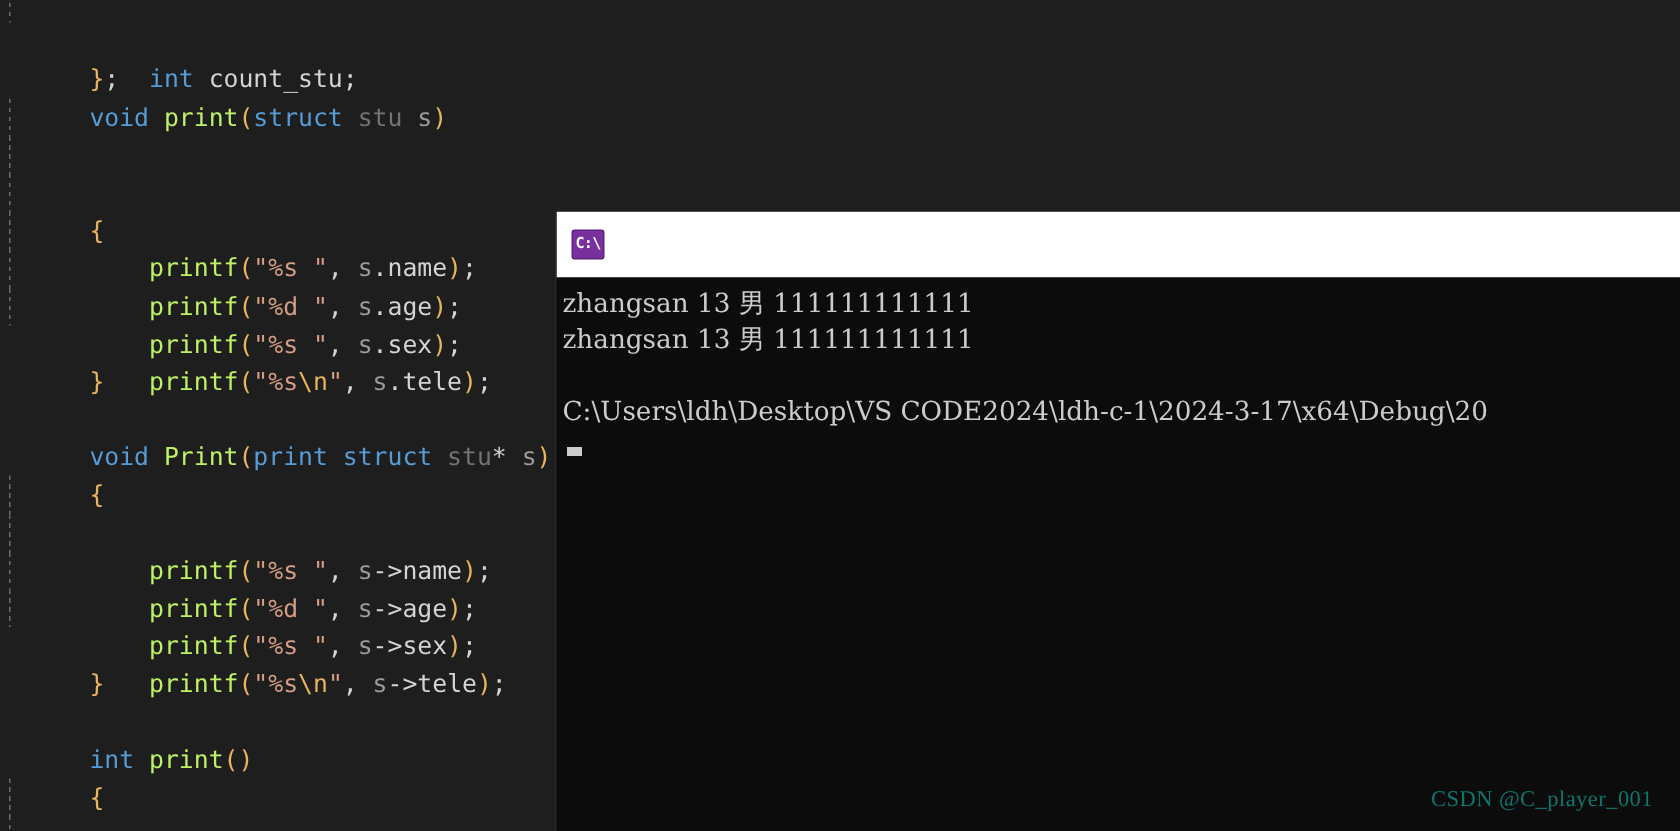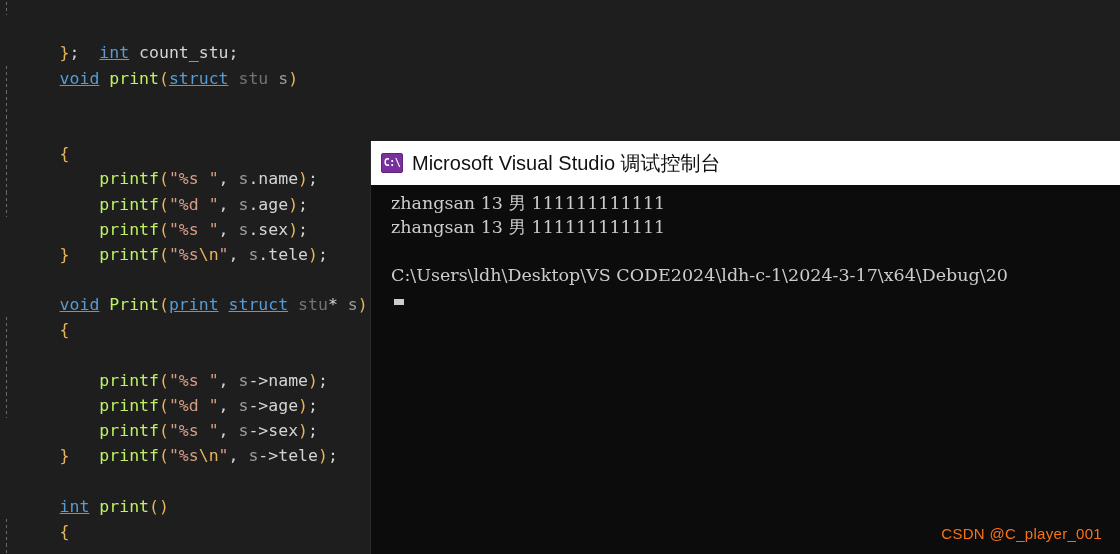--- a/index.html
+++ b/index.html
@@ -45,21 +45,21 @@
     left: 6px;
     width: 1px;
     background: repeating-linear-gradient(
       to bottom,
       #6b6b6b 0px, #6b6b6b 3px,
       transparent 3px, transparent 6px
     );
   }
 
   
-  .kw   { color: #569cd6; text-decoration: underline; }   
+  .kw   { color: #569cd6; }   
   .fn   { color: #bef264; }   
   .typ  { color: #737373; }   
   .str  { color: #d69d85; }   
   .esc  { color: #e8b45c; }   
   .gry  { color: #9b9b9b; }   
   .pun  { color: #d4d4d4; }
   .brcy { color: #e8b45c; }
 
   
   #console-window {
@@ -105,21 +105,20 @@
     font-size: 20px;
     color: #111111;
     white-space: nowrap;
   }
   #console-body {
     position: relative;
     height: 369px;
     background: #0c0c0c;
     padding: 6px 0 0 2px;
     box-sizing: border-box;
-    margin-left: 16px;
   }
   .con-line {
     font-family: "DejaVu Serif", serif;
     font-size: 17.5px;
     line-height: 24px;
     color: #cccccc;
     white-space: pre;
     padding-left: 2px;
   }
   .con-blank { height: 24px; }
@@ -130,23 +129,23 @@
     background: #cccccc;
     vertical-align: baseline;
     margin-left: 3px;
   }
 
   
   #watermark {
     position: absolute;
     right: 18px;
     bottom: 12px;
-    font-family: Liberation Sans, sans-serif;
+    font-family: Liberation Serif, serif;
     font-size: 15px;
-    color: #f97316;
+    color: #0f766e;
     letter-spacing: 0.3px;
   }
 </style>
 </head>
 <body>
 
 <div id="editor">
   <div id="editor-scroll">
 
     <div class="code-line">
@@ -251,21 +250,20 @@
 
   </div>
 </div>
 
 <div id="console-window">
 
   <div id="console-titlebar">
     <div id="console-icon">
       <span>C:\</span>
     </div>
-    <div id="console-title-text">Microsoft Visual Studio 调试控制台</div>
   </div>
 
   <div id="console-body">
     <div class="con-line">zhangsan 13 男 111111111111</div>
     <div class="con-line">zhangsan 13 男 111111111111</div>
     <div class="con-line con-blank"></div>
     <div class="con-line">C:\Users\ldh\Desktop\VS CODE2024\ldh-c-1\2024-3-17\x64\Debug\20</div>
     <div class="con-line"><span class="con-cursor"></span></div>
   </div>
 

